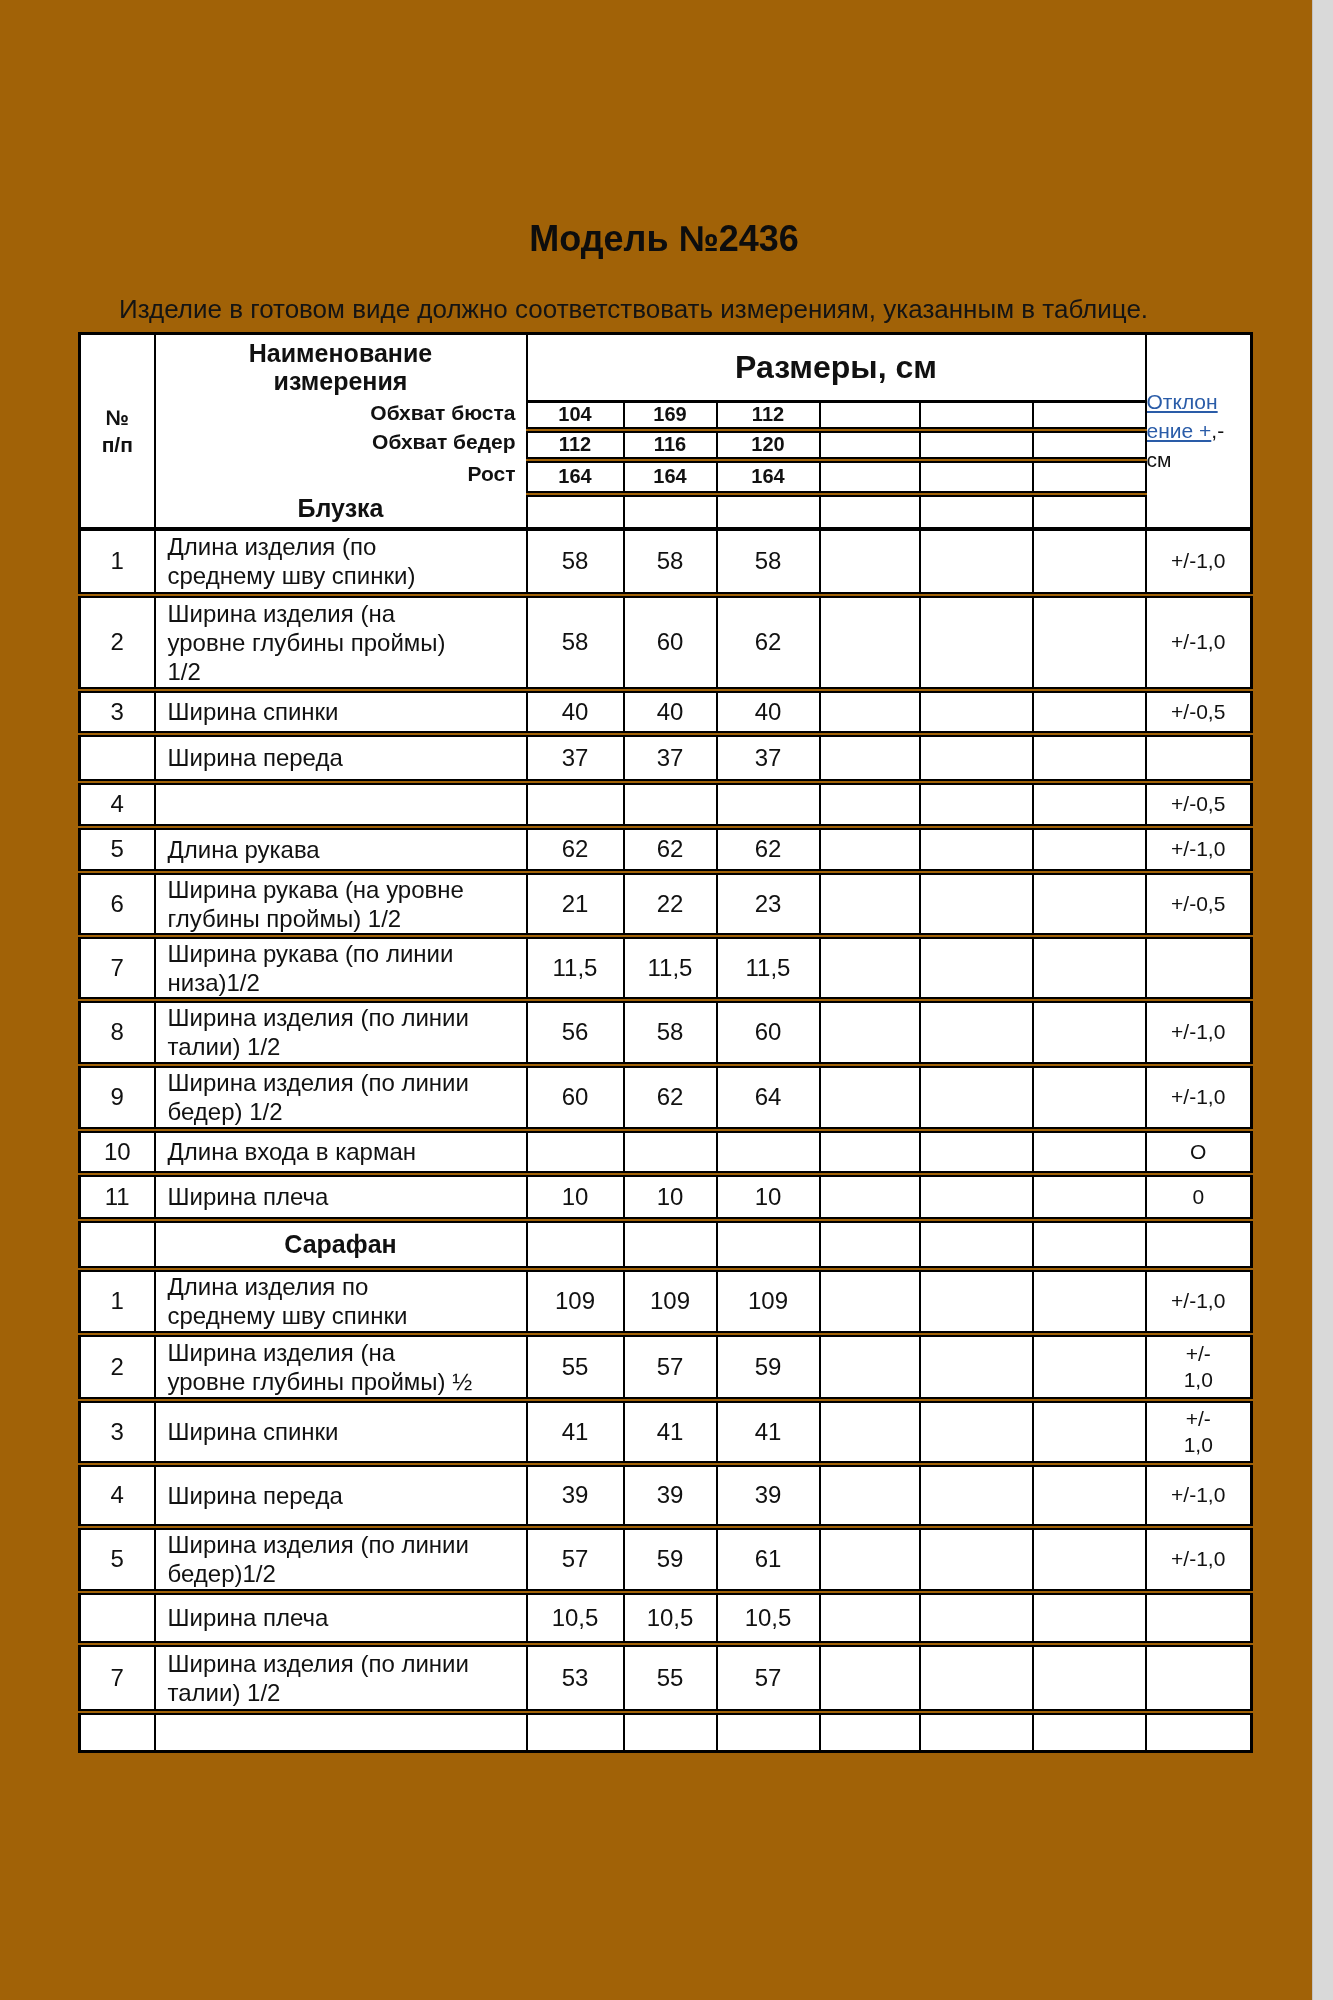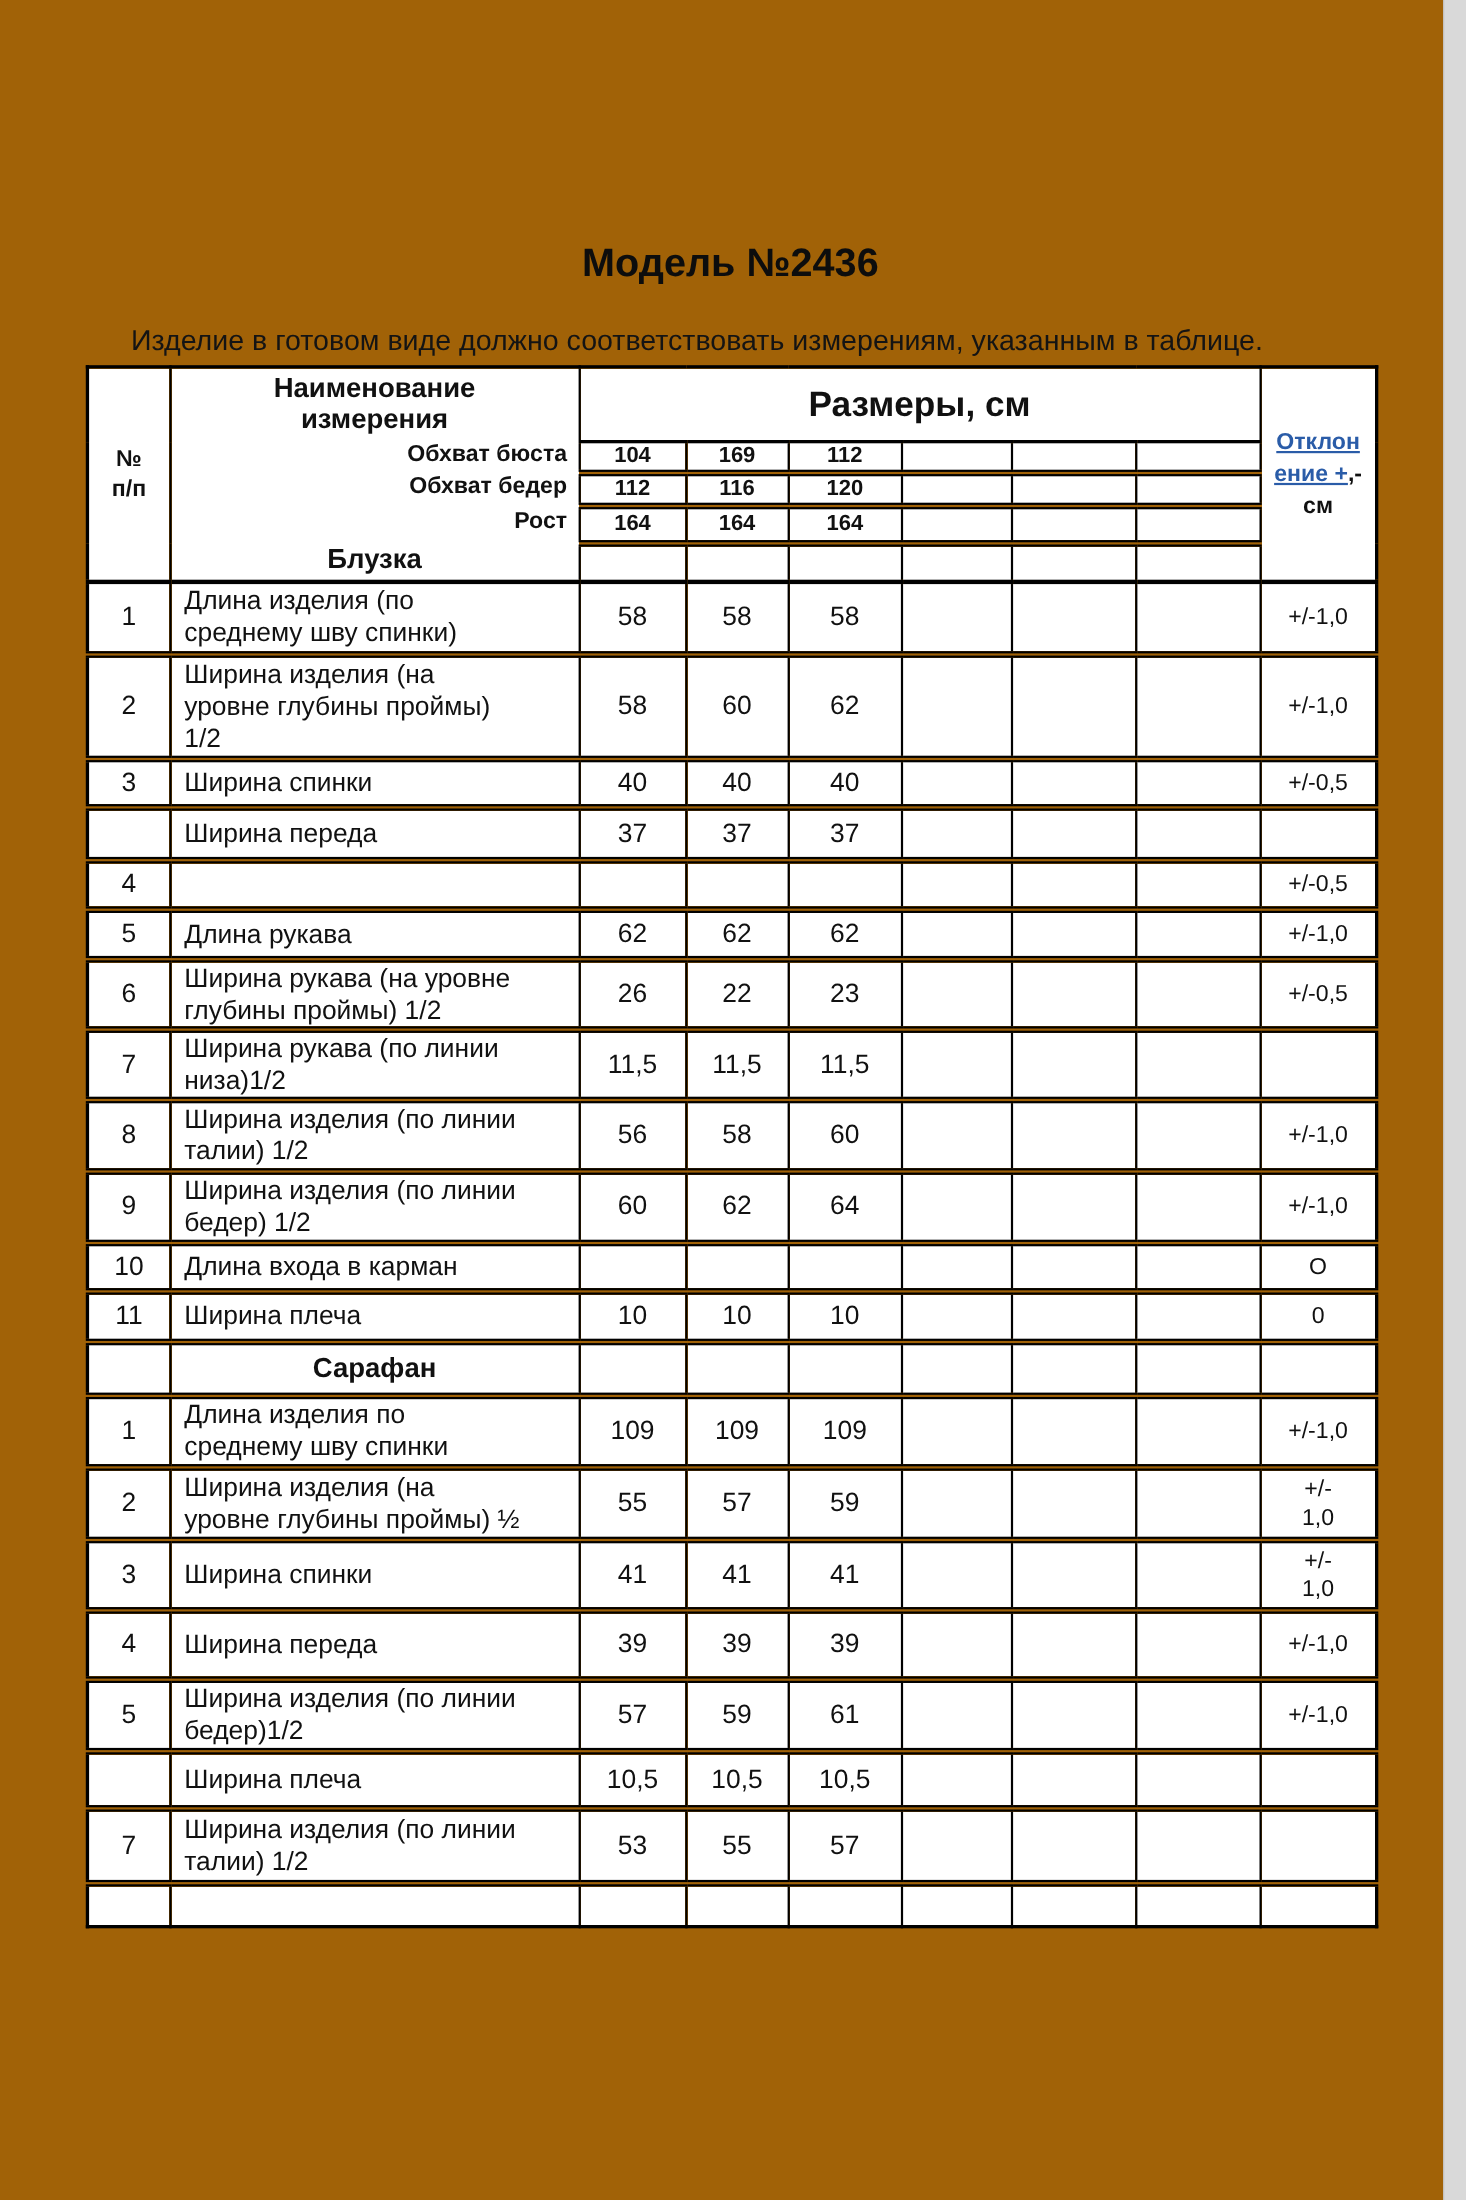--- a/index.html
+++ b/index.html
@@ -90,24 +90,24 @@
     display: flex; align-items: center; justify-content: center;
     font-size: 25px; font-weight: 700;
   }
   td.sizes-head {
     text-align: center;
     vertical-align: middle;
     font-size: 32px;
     font-weight: 700;
   }
   td.dev-head {
-    text-align: center;
+    text-align: left;
     vertical-align: middle;
     font-size: 21px;
-    font-weight: 700;
+    font-weight: 400;
     line-height: 29px;
   }
   .lnk { color: #2a5ca8; text-decoration: underline; text-decoration-color: #2a5ca8; }
   .plain { color: #111; }
   
   tr.dbl > td { border-top: 6px double #000; }
   tr.solid-top > td { border-top: 4px solid #000; }
   td.c-num {
     text-align: center; vertical-align: middle;
     font-size: 24px;
@@ -274,21 +274,21 @@
           <td class="c-val">62</td>
           <td class="c-val"></td>
           <td class="c-val"></td>
           <td class="c-val"></td>
           <td class="c-dev">+/-1,0</td>
         </tr>
         <tr class="body-row dbl" style="height: 60px;">
           <td class="c-num">6</td>
           <td class="c-label">Ширина рукава (на уровне
 глубины проймы) 1/2</td>
-          <td class="c-val">26</td>
+          <td class="c-val">21</td>
           <td class="c-val">22</td>
           <td class="c-val">23</td>
           <td class="c-val"></td>
           <td class="c-val"></td>
           <td class="c-val"></td>
           <td class="c-dev">+/-0,5</td>
         </tr>
         <tr class="body-row dbl" style="height: 63px;">
           <td class="c-num">7</td>
           <td class="c-label">Ширина рукава (по линии

